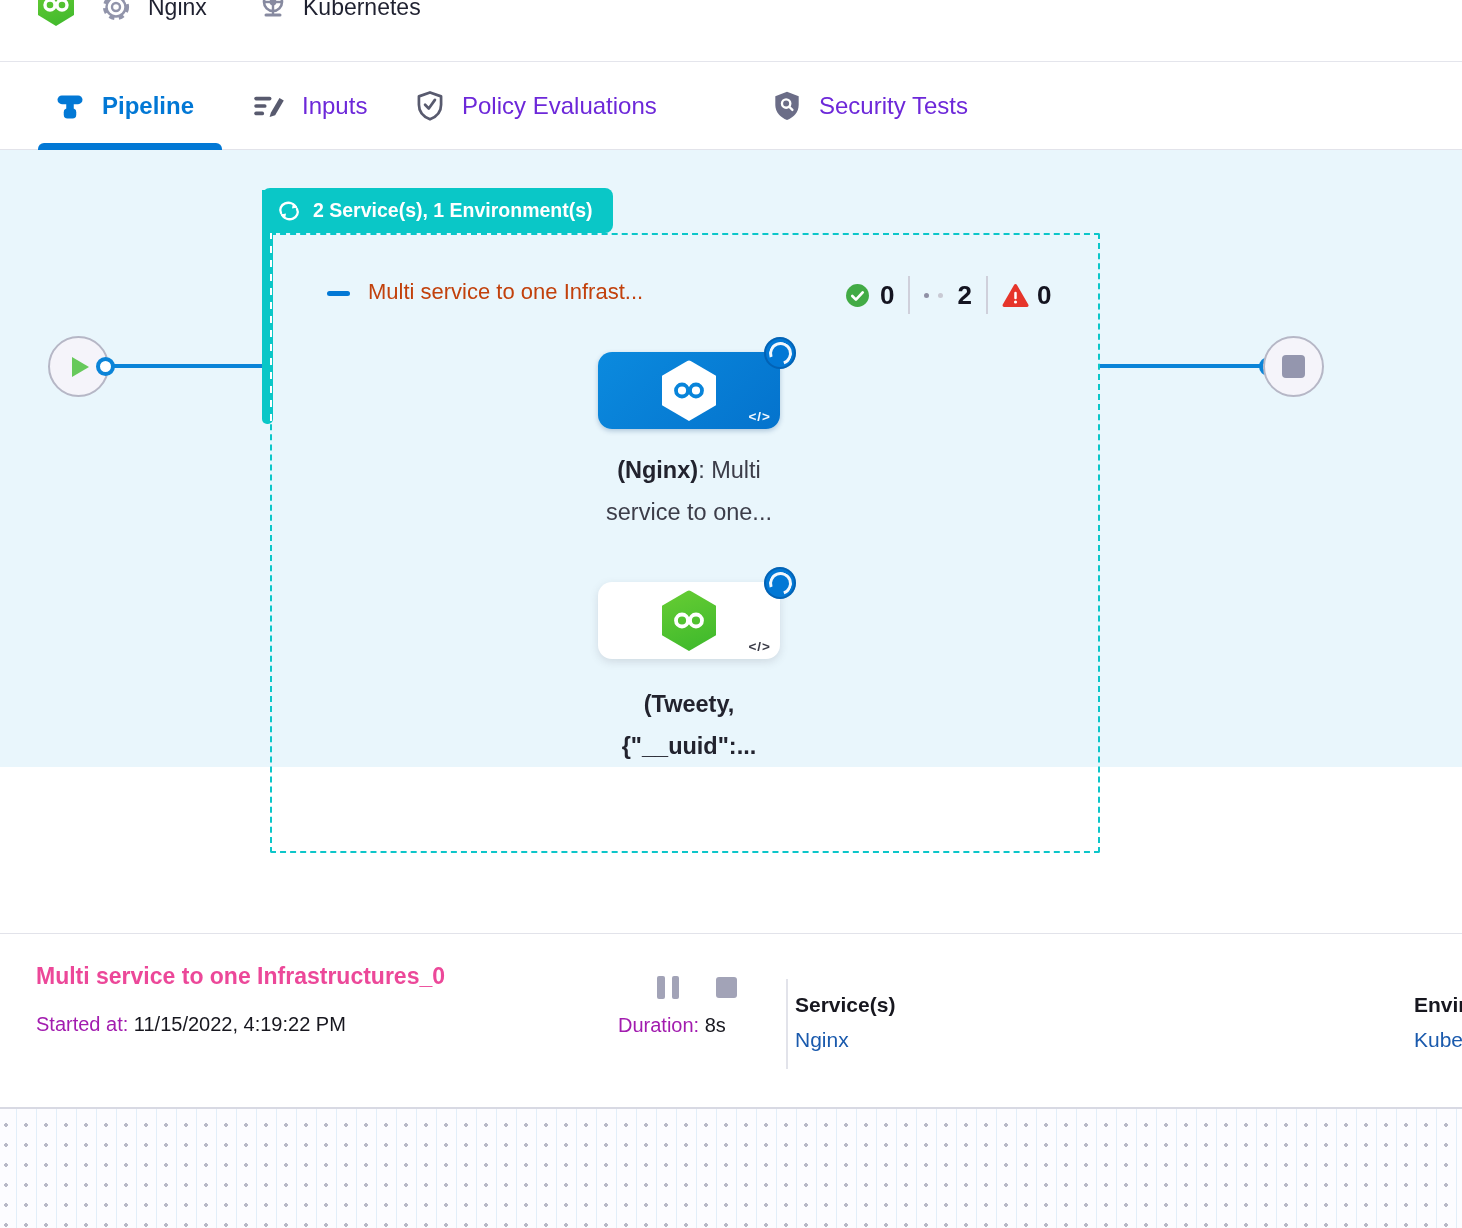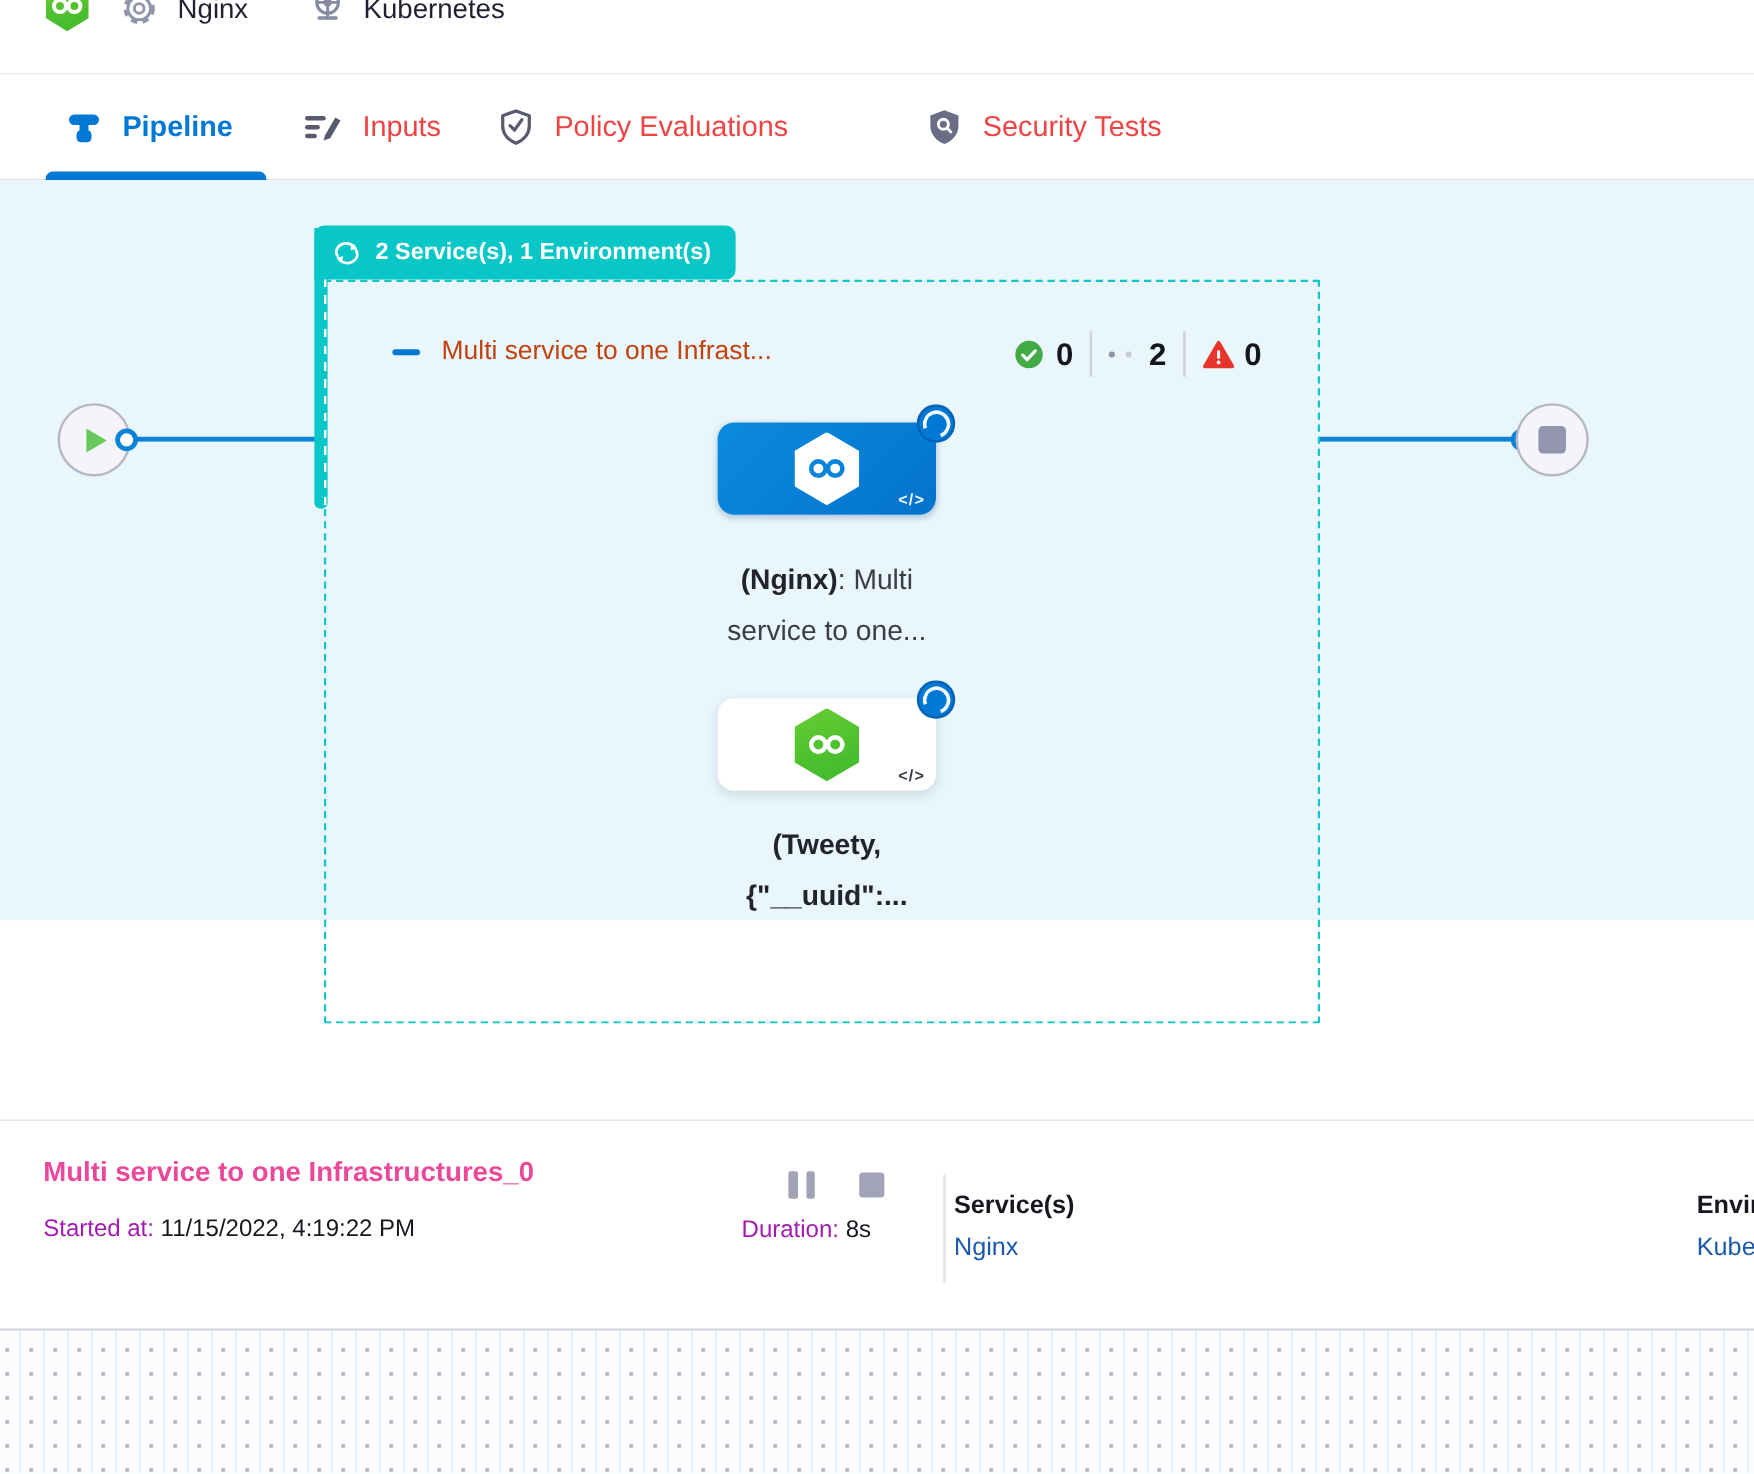--- a/index.html
+++ b/index.html
@@ -12,21 +12,21 @@
   .hex-green { width:100%; height:100%; background:linear-gradient(160deg,#6ccd35,#3db82c);
     clip-path:polygon(50% 0,100% 26%,100% 74%,50% 100%,0 74%,0 26%); display:flex; align-items:center; justify-content:center; }
   .header .gear { position:absolute; left:99px; top:-10px; }
   .header .htext { position:absolute; top:-6px; font-size:23px; font-weight:500; color:#1f2130; }
   .header .t1 { left:148px; } .header .t2 { left:303px; }
   .header .k8s { position:absolute; left:256px; top:-12px; }
 
   
   .tabbar { position:absolute; left:0; top:62px; width:1462px; height:88px; background:#fff; border-bottom:1px solid #e2e3ea; }
   .tab { position:absolute; top:0; height:88px; display:flex; align-items:center; gap:17px; cursor:pointer; }
-  .tab .tlabel { font-size:24px; font-weight:500; color:#ef4444; }
+  .tab .tlabel { font-size:24px; font-weight:500; color:#6d28d9; }
   .tab.active .tlabel { color:#0278d5; font-weight:700; }
   .tab-underline { position:absolute; left:38px; bottom:-1px; width:184px; height:7px; background:#0278d5; border-radius:6px 6px 0 0; }
 
   
   .canvas { position:absolute; left:0; top:150px; width:1462px; height:617px; background:#e9f6fc; }
 
   .edge { position:absolute; height:4px; background:#0b84d8; top:214px; }
   .edge.left { left:105px; width:160px; }
   .edge.right { left:1100px; width:168px; }
   .connector { position:absolute; width:19px; height:19px; border-radius:50%; background:#fff; border:4px solid #0b84d8; top:207px; }
@@ -60,21 +60,21 @@
     display:flex; align-items:center; justify-content:center; }
   .card-hex.white-hex { background:#fff; clip-path:polygon(50% 0,100% 26%,100% 74%,50% 100%,0 74%,0 26%); }
   .card-hex.green-hex { background:linear-gradient(160deg,#67cd33,#3cb82c); clip-path:polygon(50% 0,100% 26%,100% 74%,50% 100%,0 74%,0 26%); }
   .code-tag { position:absolute; right:9px; bottom:5px; font-size:13.5px; font-weight:700; letter-spacing:1px; }
   .code-tag.light { color:#f2f8ff; } .code-tag.dark { color:#3a3b47; }
   .spinner { position:absolute; top:-15px; right:-16px; width:32px; height:32px; border-radius:50%; background:#0278d5; box-shadow:inset 0 0 0 2px rgba(2,50,110,.3); }
   .spinner::after { content:""; position:absolute; inset:4.5px; border-radius:50%; border:3.5px solid rgba(255,255,255,.95); border-bottom-color:transparent; transform:rotate(25deg); }
 
   .node-label { position:absolute; width:420px; text-align:center; font-size:23.5px; line-height:42px; color:#3c3d49; }
   .node-label b { color:#22232e; font-weight:700; }
-  .node-label.l1 { left:479px; top:312px; }
+  .node-label.l1 { left:479px; top:299px; }
   .node-label.l2 { left:479px; top:533px; font-weight:700; color:#22232e; }
 
   
   .footer { position:absolute; left:0; top:933px; width:1462px; height:174px; background:#fff; border-top:1px solid #e2e3ea; }
   .f-title { position:absolute; left:36px; top:29px; font-size:23px; font-weight:700; color:#ec4899; }
   .f-started { position:absolute; left:36px; top:79px; font-size:20px; }
   .f-gray { color:#a21caf; } .f-dark { color:#17171f; }
   .icon-pause { position:absolute; left:657px; top:42px; width:22px; height:23px; display:flex; gap:7px; cursor:pointer; }
   .icon-pause i { width:7.5px; height:23px; background:#a2a3b7; border-radius:2px; }
   .icon-stop { position:absolute; left:716px; top:43px; width:21px; height:21px; background:#a2a3b7; border-radius:3px; cursor:pointer; }

